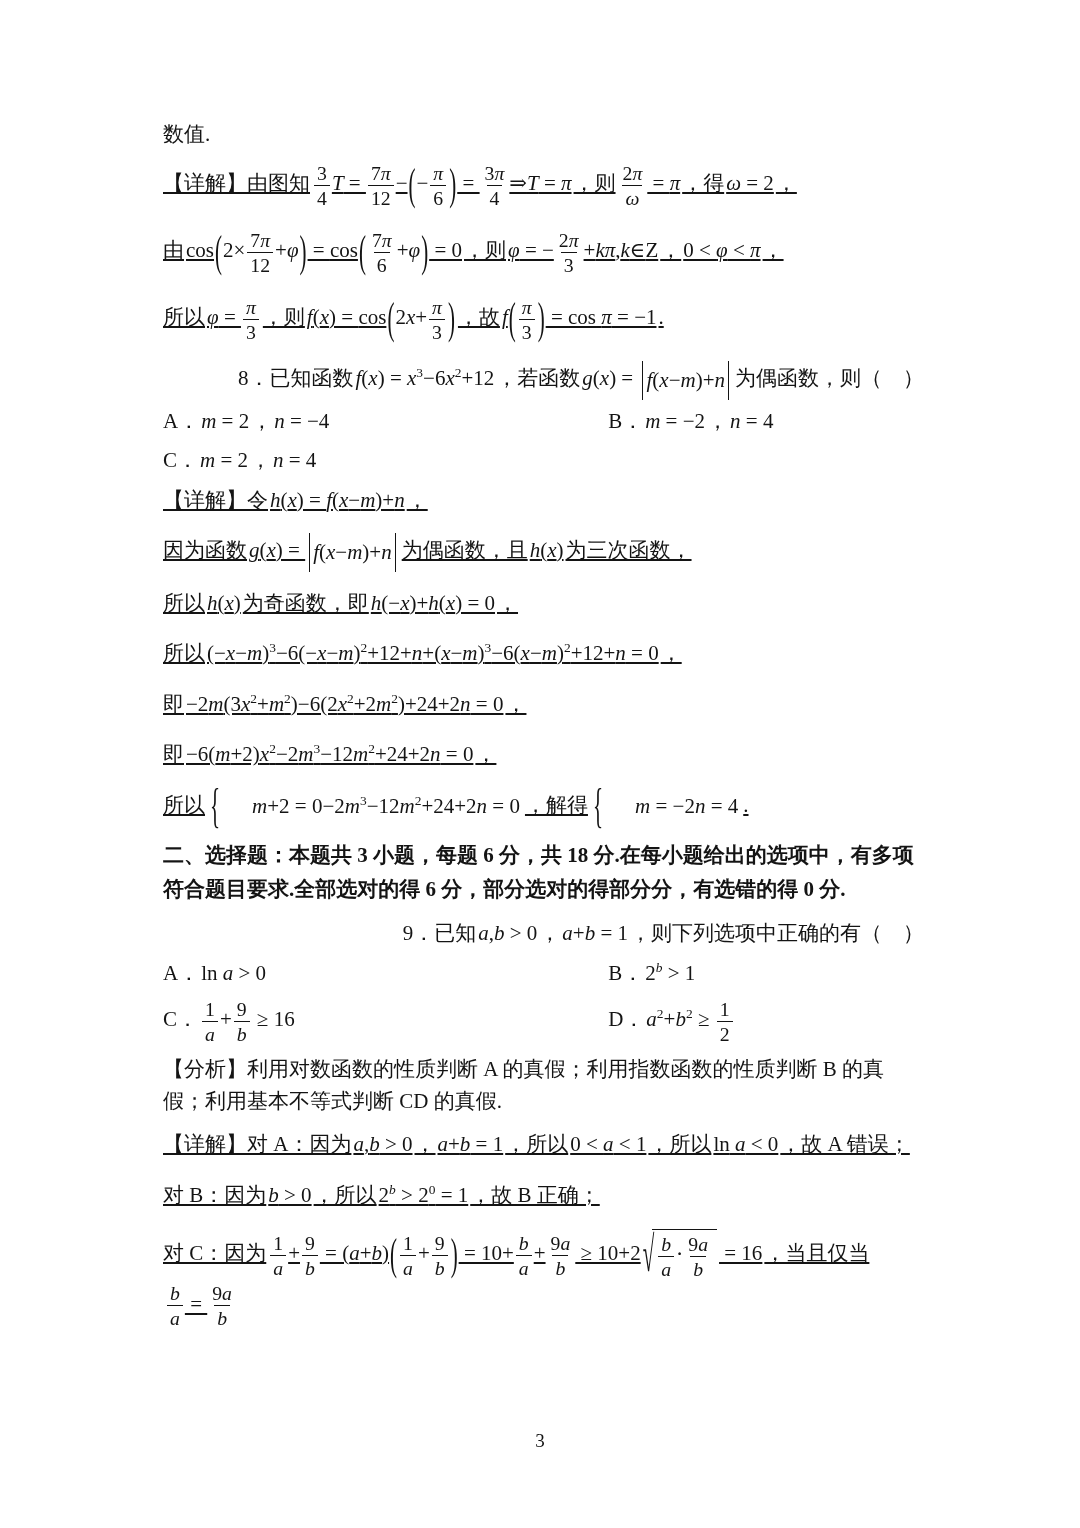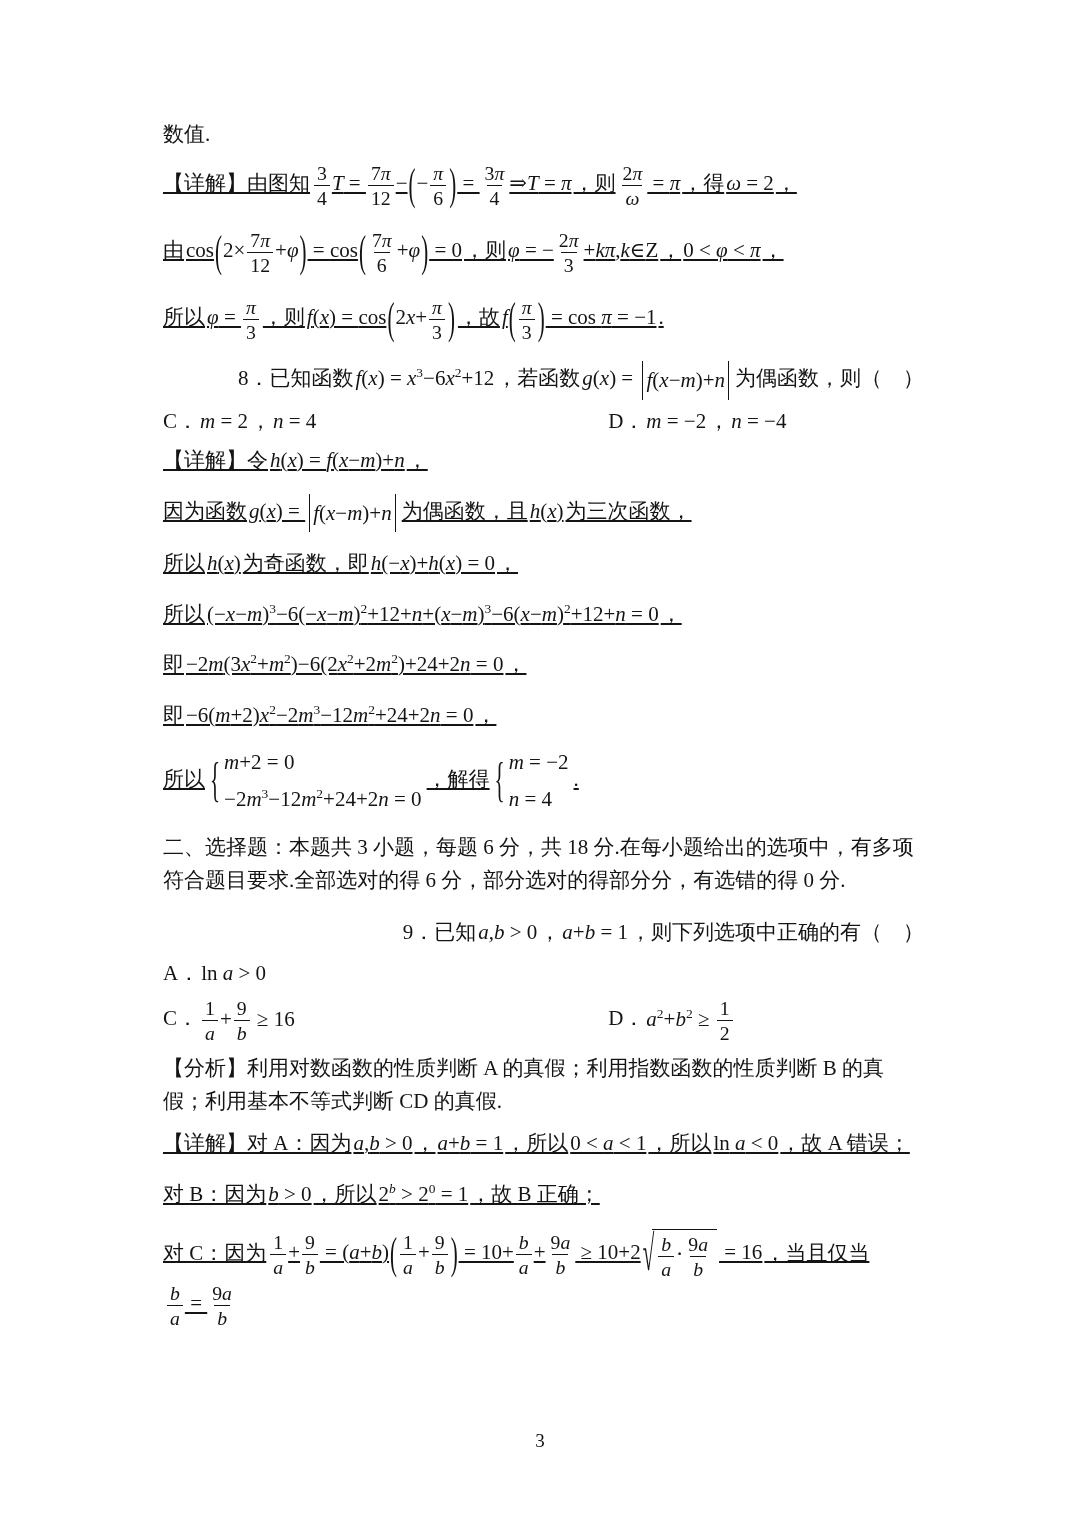--- a/index.html
+++ b/index.html
@@ -8,21 +8,21 @@
     width: 1080px; height: 1528px;
     background: #ffffff; color: #141414;
     position: relative; overflow: hidden;
     font-family: "Liberation Serif", "DejaVu Serif", serif;
   }
   .page { padding: 118px 156px 0 163px; font-size: 21px; line-height: 1.55; }
   .para { margin: 0 0 10px; }
   .para.formula { margin: 0 0 18px; text-decoration: underline; }
   .para.question { margin: 0 0 8px; text-align: right; }
   .para.options { display: flex; margin: 0 0 7px; }
-  .para.section { font-weight: normal; margin: 4px 0 18px; line-height: 1.6; }
+  .para.section { font-weight: bold; margin: 4px 0 10px; line-height: 1.6; }
   .opt.l { width: 58.5%; }
   .opt.r { flex: 1; }
 
   .mth { font-family: "Liberation Serif", "DejaVu Serif", serif; margin: 0 2px; white-space: nowrap; }
   .mth i { font-style: italic; }
 
   
   .fr { display: inline-flex; flex-direction: column; align-items: center; vertical-align: middle;
         line-height: 1.12; font-size: 0.94em; margin: 1px 2px; text-align: center; }
   .fn { padding: 0 3px 1px; }
@@ -38,21 +38,21 @@
   .vb  { align-self: stretch; width: 0; border-left: 1.4px solid currentColor; margin: -3px 3px; }
 
   
   .sq { display: inline-flex; align-items: center; vertical-align: middle; margin: 0 2px; }
   .sg { display: inline-block; line-height: 1; transform: scaleY(2.35); transform-origin: 50% 50%; margin-right: -2px; }
   .sc { border-top: 1.4px solid currentColor; padding: 2px 4px 0; }
 
   
   .cs  { display: inline-flex; align-items: center; vertical-align: middle; margin: 0 3px; }
   .cbr { display: inline-block; line-height: 1; transform: scaleY(2.3); transform-origin: 50% 50%; margin-right: 4px; }
-  .crs { display: inline-flex; flex-direction: column; align-items: flex-start; row-gap: 9px; }
+  .crs { display: inline-flex; flex-direction: row; align-items: flex-start; row-gap: 9px; margin-left: 28px; }
   .cr  { line-height: 1.3; }
 
   .footer { position: absolute; bottom: 76px; left: 0; width: 100%; text-align: center; font-size: 19px; }
 </style>
 </head>
 <body>
 
 <main class="page">
   <div id="content">
       <div class="para plain">数值.</div>
@@ -111,22 +111,25 @@
                 <span class="fd">3</span>
               </span></span>
             <span class="dl">)</span>
           </span> = <span class="rm">cos</span> <i>π</i> = −1</span>.</div>
       <div class="para question">8．已知函数<span class="mth"><i>f</i>(<i>x</i>) = <i>x</i><sup>3</sup>−6<i>x</i><sup>2</sup>+12</span>，若函数<span class="mth"><i>g</i>(<i>x</i>) = <span class="grp bars">
             <span class="vb"></span>
             <span class="gi"><i>f</i>(<i>x</i>−<i>m</i>)+<i>n</i></span>
             <span class="vb"></span>
           </span></span>为偶函数，则（　）</div>
       <div class="para options">
+        <span class="opt l">A．<span class="mth"><i>m</i> = 2</span>，<span class="mth"><i>n</i> = −4</span></span>
+        <span class="opt r">B．<span class="mth"><i>m</i> = −2</span>，<span class="mth"><i>n</i> = 4</span></span>
+      </div>
+      <div class="para options">
         <span class="opt l">C．<span class="mth"><i>m</i> = 2</span>，<span class="mth"><i>n</i> = 4</span></span>
-        <span class="opt r">D．<span class="mth"><i>m</i> = −2</span>，<span class="mth"><i>n</i> = −4</span></span>
       </div>
       <div class="para formula">【详解】令<span class="mth"><i>h</i>(<i>x</i>) = <i>f</i>(<i>x</i>−<i>m</i>)+<i>n</i></span>，</div>
       <div class="para formula">因为函数<span class="mth"><i>g</i>(<i>x</i>) = <span class="grp bars">
             <span class="vb"></span>
             <span class="gi"><i>f</i>(<i>x</i>−<i>m</i>)+<i>n</i></span>
             <span class="vb"></span>
           </span></span>为偶函数，且<span class="mth"><i>h</i>(<i>x</i>)</span>为三次函数，</div>
       <div class="para formula">所以<span class="mth"><i>h</i>(<i>x</i>)</span>为奇函数，即<span class="mth"><i>h</i>(−<i>x</i>)+<i>h</i>(<i>x</i>) = 0</span>，</div>
       <div class="para formula">所以<span class="mth">(−<i>x</i>−<i>m</i>)<sup>3</sup>−6(−<i>x</i>−<i>m</i>)<sup>2</sup>+12+<i>n</i>+(<i>x</i>−<i>m</i>)<sup>3</sup>−6(<i>x</i>−<i>m</i>)<sup>2</sup>+12+<i>n</i> = 0</span>，</div>
       <div class="para formula">即<span class="mth">−2<i>m</i>(3<i>x</i><sup>2</sup>+<i>m</i><sup>2</sup>)−6(2<i>x</i><sup>2</sup>+2<i>m</i><sup>2</sup>)+24+2<i>n</i> = 0</span>，</div>
@@ -141,20 +144,21 @@
             <span class="cbr">{</span>
             <span class="crs">
               <span class="cr"><i>m</i> = −2</span>
               <span class="cr"><i>n</i> = 4</span>
             </span>
           </span></span>.</div>
       <div class="para section">二、选择题：本题共 3 小题，每题 6 分，共 18 分.在每小题给出的选项中，有多项符合题目要求.全部选对的得 6 分，部分选对的得部分分，有选错的得 0 分.</div>
       <div class="para question">9．已知<span class="mth"><i>a</i>,<i>b</i> &gt; 0</span>，<span class="mth"><i>a</i>+<i>b</i> = 1</span>，则下列选项中正确的有（　）</div>
       <div class="para options">
         <span class="opt l">A．<span class="mth"><span class="rm">ln</span> <i>a</i> &gt; 0</span></span>
+        <span class="opt r">B．<span class="mth">2<sup><i>b</i></sup> &gt; 1</span></span>
       </div>
       <div class="para options">
         <span class="opt l">C．<span class="mth"><span class="fr">
               <span class="fn">1</span>
               <span class="fd"><i>a</i></span>
             </span>+<span class="fr">
               <span class="fn">9</span>
               <span class="fd"><i>b</i></span>
             </span> ≥ 16</span></span>
         <span class="opt r">D．<span class="mth"><i>a</i><sup>2</sup>+<i>b</i><sup>2</sup> ≥ <span class="fr">

